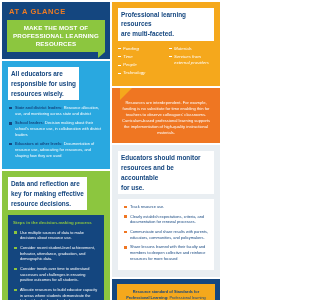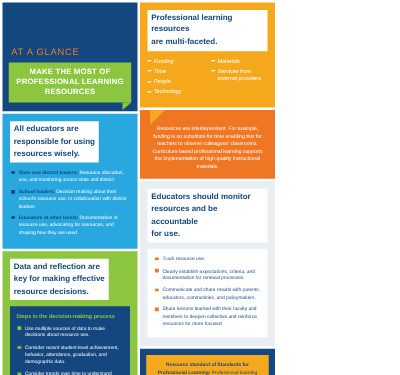--- a/index.html
+++ b/index.html
@@ -23,27 +23,26 @@
   .col-right { width: 108px; }
 
   
   .hdr {
     background: #14467f;
     padding: 5px 5px 7px 5px;
     flex: 0 0 auto;
   }
   .hdr-glance {
     font-size: 7.5px;
-    font-weight: normal;
+    font-weight: bold;
     color: #f07c22;
     letter-spacing: 0.6px;
     text-transform: uppercase;
     margin-bottom: 4px;
     padding-left: 2px;
-    margin-top: 30px;
   }
   .hdr-band {
     position: relative;
     background: #8cc63f;
     padding: 4px 5px 5px 5px;
   }
   .hdr-band::after {
     content: "";
     position: absolute;
     right: -0px; top: 100%;

